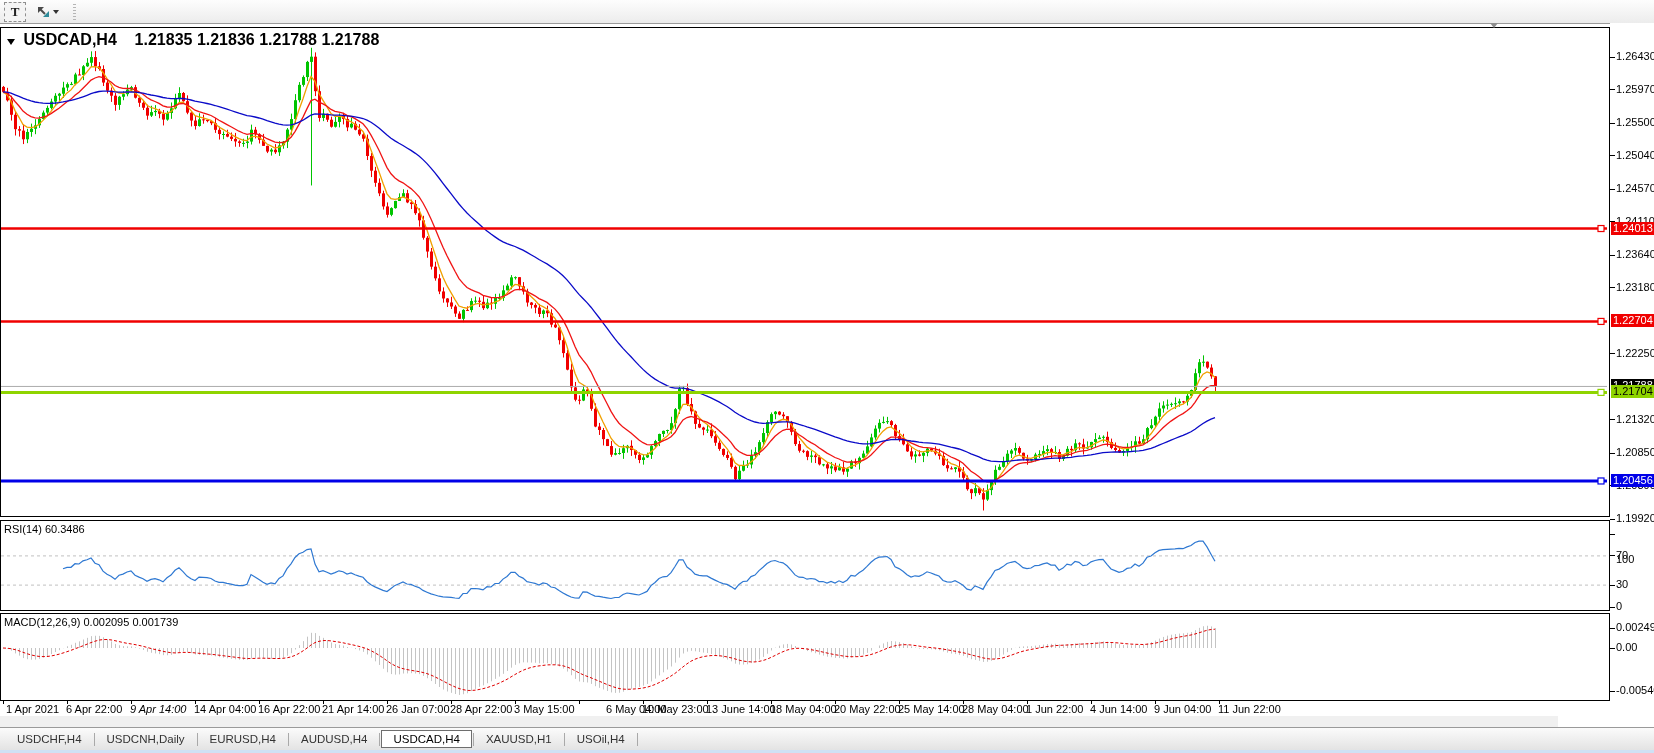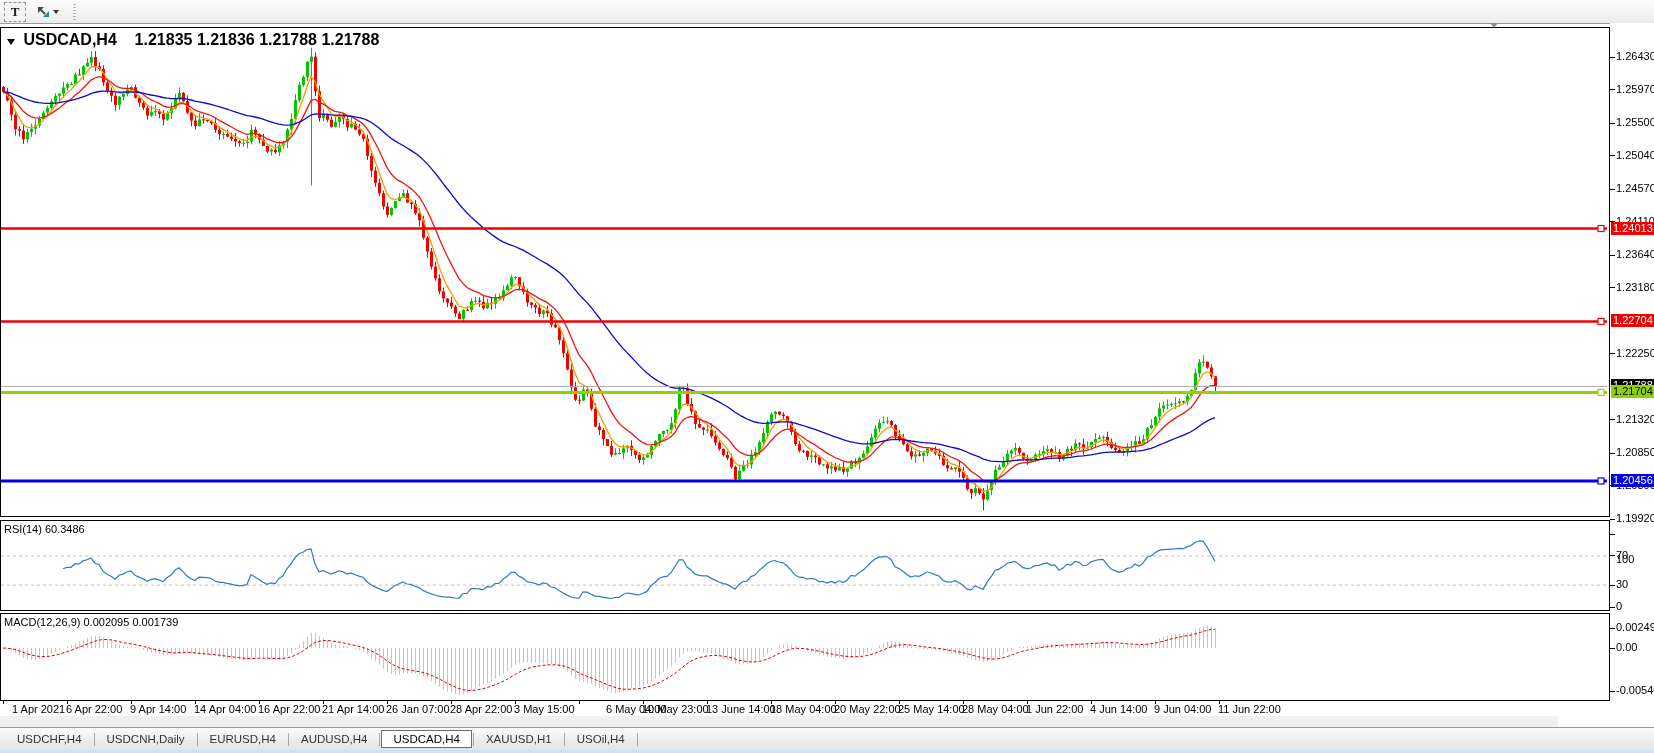--- a/index.html
+++ b/index.html
@@ -1021,25 +1021,25 @@
         <line x1="1210.5" y1="34" x2="1210.5" y2="12.409813453941524" stroke="#C4C4C4" stroke-width="1"></line>
         <line x1="1214.5" y1="34" x2="1214.5" y2="14.085774431036953" stroke="#C4C4C4" stroke-width="1"></line>
         <polyline points="2,34.0 6,34.2 10,34.7 14,35.6 18,36.8 22,38.3 26,39.7 30,40.9 34,41.8 38,42.4 42,42.6 46,42.5 50,42.0 54,41.2 58,40.2 62,39.0 66,37.7 70,36.3 74,34.8 78,33.3 82,31.8 86,30.2 90,28.6 94,27.2 98,26.1 102,25.6 106,25.5 110,25.9 114,26.7 118,27.6 122,28.5 126,29.3 130,29.9 134,30.6 138,31.4 142,32.3 146,33.4 150,34.5 154,35.5 158,36.4 162,37.3 166,38.1 170,38.7 174,38.9 178,38.7 182,38.4 186,38.4 190,38.5 194,38.9 198,39.3 202,39.6 206,40.0 210,40.3 214,40.7 218,41.2 222,41.7 226,42.2 230,42.7 234,43.2 238,43.7 242,44.2 246,44.5 250,44.5 254,44.4 258,44.2 262,44.2 266,44.3 270,44.4 274,44.5 278,44.5 282,44.3 286,43.8 290,42.9 294,41.4 298,39.4 302,36.9 306,34.1 310,31.0 314,28.6 318,27.3 322,26.6 326,26.5 330,26.9 334,27.5 338,28.1 342,28.8 346,29.7 350,30.5 354,31.4 358,32.4 362,33.5 366,34.9 370,36.7 374,38.8 378,41.2 382,43.9 386,46.8 390,49.5 394,51.7 398,53.4 402,54.7 406,55.6 410,56.3 414,57.0 418,57.6 422,58.5 426,59.6 430,61.1 434,62.9 438,64.9 442,67.0 446,69.1 450,71.1 454,72.9 458,74.5 462,75.6 466,76.4 470,76.5 474,76.2 478,75.5 482,74.7 486,73.6 490,72.3 494,70.9 498,69.2 502,67.3 506,65.3 510,62.9 514,60.5 518,58.3 522,56.3 526,54.7 530,53.5 534,52.5 538,51.9 542,51.4 546,50.9 550,50.8 554,50.8 558,51.1 562,51.8 566,53.0 570,54.6 574,56.7 578,58.8 582,60.7 586,62.3 590,63.8 594,65.5 598,67.1 602,68.8 606,70.5 610,72.0 614,73.4 618,74.5 622,75.1 626,75.3 630,75.2 634,74.9 638,74.6 642,74.0 646,73.2 650,72.0 654,70.5 658,68.7 662,66.6 666,64.4 670,62.0 674,59.4 678,56.2 682,52.9 686,49.8 690,47.2 694,45.2 698,43.8 702,42.7 706,42.0 710,41.6 714,41.5 718,41.7 722,42.2 726,42.9 730,43.8 734,44.9 738,46.1 742,47.0 746,47.6 750,47.9 754,47.9 758,47.4 762,46.5 766,45.2 770,43.4 774,41.5 778,39.5 782,37.7 786,36.1 790,35.0 794,34.4 798,34.3 802,34.5 806,35.0 810,35.7 814,36.4 818,37.2 822,38.1 826,39.0 830,39.9 834,40.7 838,41.3 842,42.0 846,42.4 850,42.7 854,42.7 858,42.6 862,42.2 866,41.5 870,40.5 874,39.2 878,37.7 882,36.0 886,34.4 890,32.9 894,31.8 898,31.1 902,30.7 906,30.7 910,31.0 914,31.5 918,32.1 922,32.7 926,33.2 930,33.6 934,34.0 938,34.5 942,35.1 946,35.8 950,36.5 954,37.2 958,38.0 962,38.7 966,39.7 970,40.8 974,41.9 978,42.8 982,43.9 986,44.6 990,45.1 994,45.0 998,44.6 1002,43.8 1006,42.6 1010,41.3 1014,39.8 1018,38.4 1022,37.2 1026,36.2 1030,35.4 1034,34.7 1038,34.0 1042,33.3 1046,32.6 1050,32.1 1054,31.6 1058,31.4 1062,31.2 1066,31.0 1070,30.8 1074,30.5 1078,30.2 1082,30.0 1086,29.8 1090,29.6 1094,29.3 1098,29.0 1102,28.7 1106,28.5 1110,28.5 1114,28.7 1118,29.0 1122,29.4 1126,29.8 1130,30.1 1134,30.3 1138,30.4 1142,30.5 1146,30.2 1150,29.8 1154,29.2 1158,28.3 1162,27.2 1166,26.1 1170,25.0 1174,24.0 1178,23.1 1182,22.4 1186,21.7 1190,21.0 1194,20.0 1198,18.8 1202,17.5 1206,16.3 1210,15.5 1214,15.2" fill="none" stroke="#E00000" stroke-width="1" stroke-dasharray="3 2"></polyline>
       </svg>
   </div>
   <div id="macd-label" class="pane-label">MACD(12,26,9) 0.002095 0.001739</div>
 
   <div id="price-scale"></div>
   <div id="time-axis">
       <div class="date-tick" style="left: 3px;"></div>
-      <div class="date-label" style="left: 12px;">1 Apr 2021</div>
+      <div class="date-label" style="left: 6px;">1 Apr 2021</div>
       <div class="date-tick" style="left: 67px;"></div>
       <div class="date-label" style="left: 66px;">6 Apr 22:00</div>
       <div class="date-tick" style="left: 131px;"></div>
-      <div class="date-label" style="left: 130px;">9 Apr 14:00</div>
+      <div class="date-label" style="left: 130px; font-style: italic;">9 Apr 14:00</div>
       <div class="date-tick" style="left: 195px;"></div>
       <div class="date-label" style="left: 194px;">14 Apr 04:00</div>
       <div class="date-tick" style="left: 259px;"></div>
       <div class="date-label" style="left: 258px;">16 Apr 22:00</div>
       <div class="date-tick" style="left: 323px;"></div>
       <div class="date-label" style="left: 322px;">21 Apr 14:00</div>
       <div class="date-tick" style="left: 387px;"></div>
       <div class="date-label" style="left: 386px;">26 Jan 07:00</div>
       <div class="date-tick" style="left: 451px;"></div>
       <div class="date-label" style="left: 450px;">28 Apr 22:00</div>

